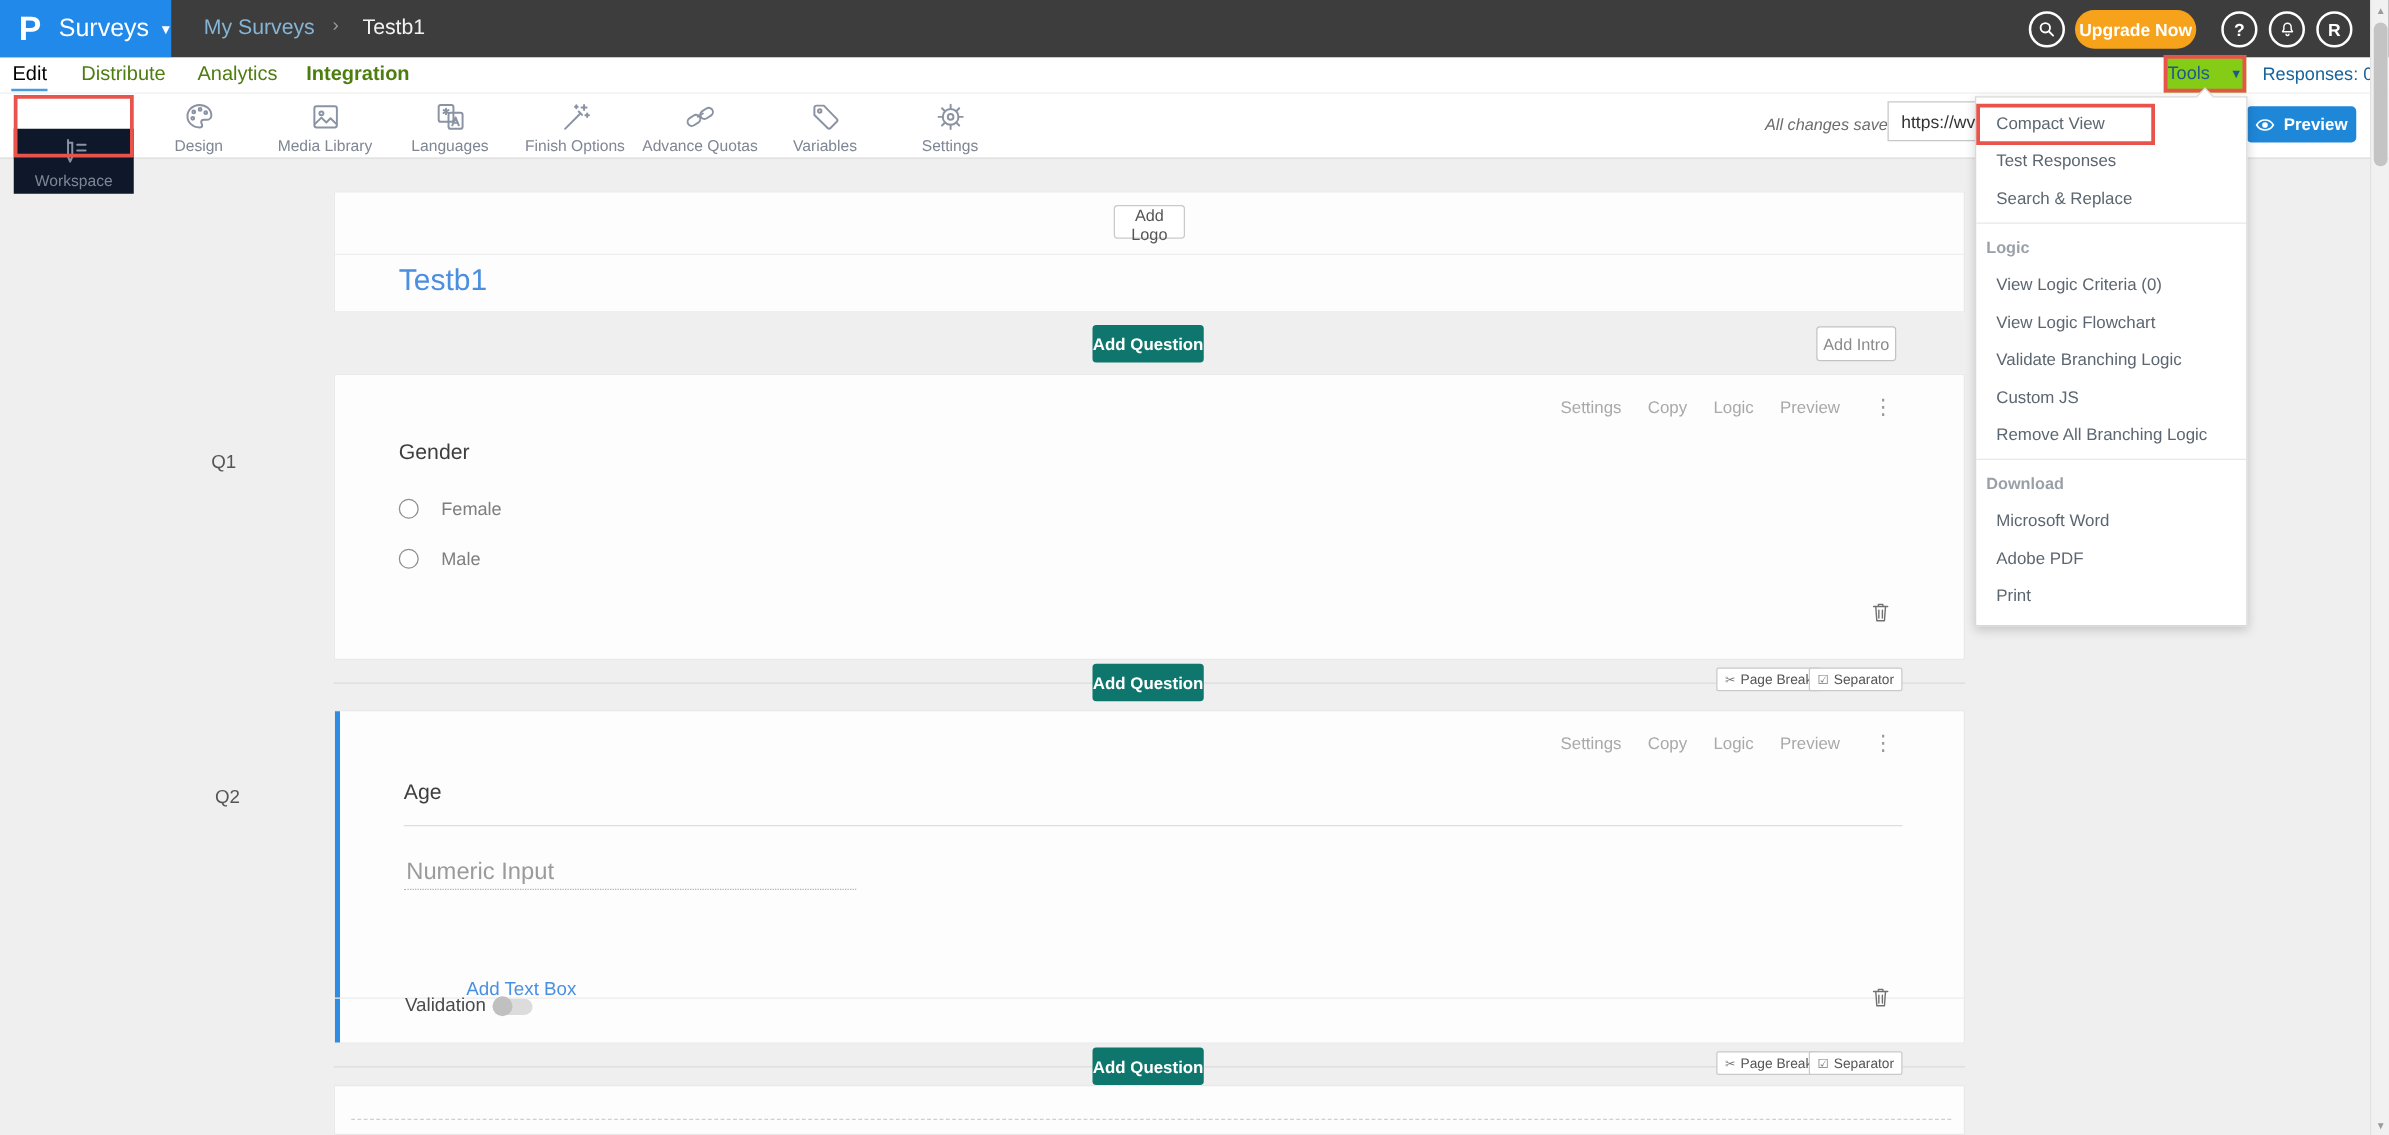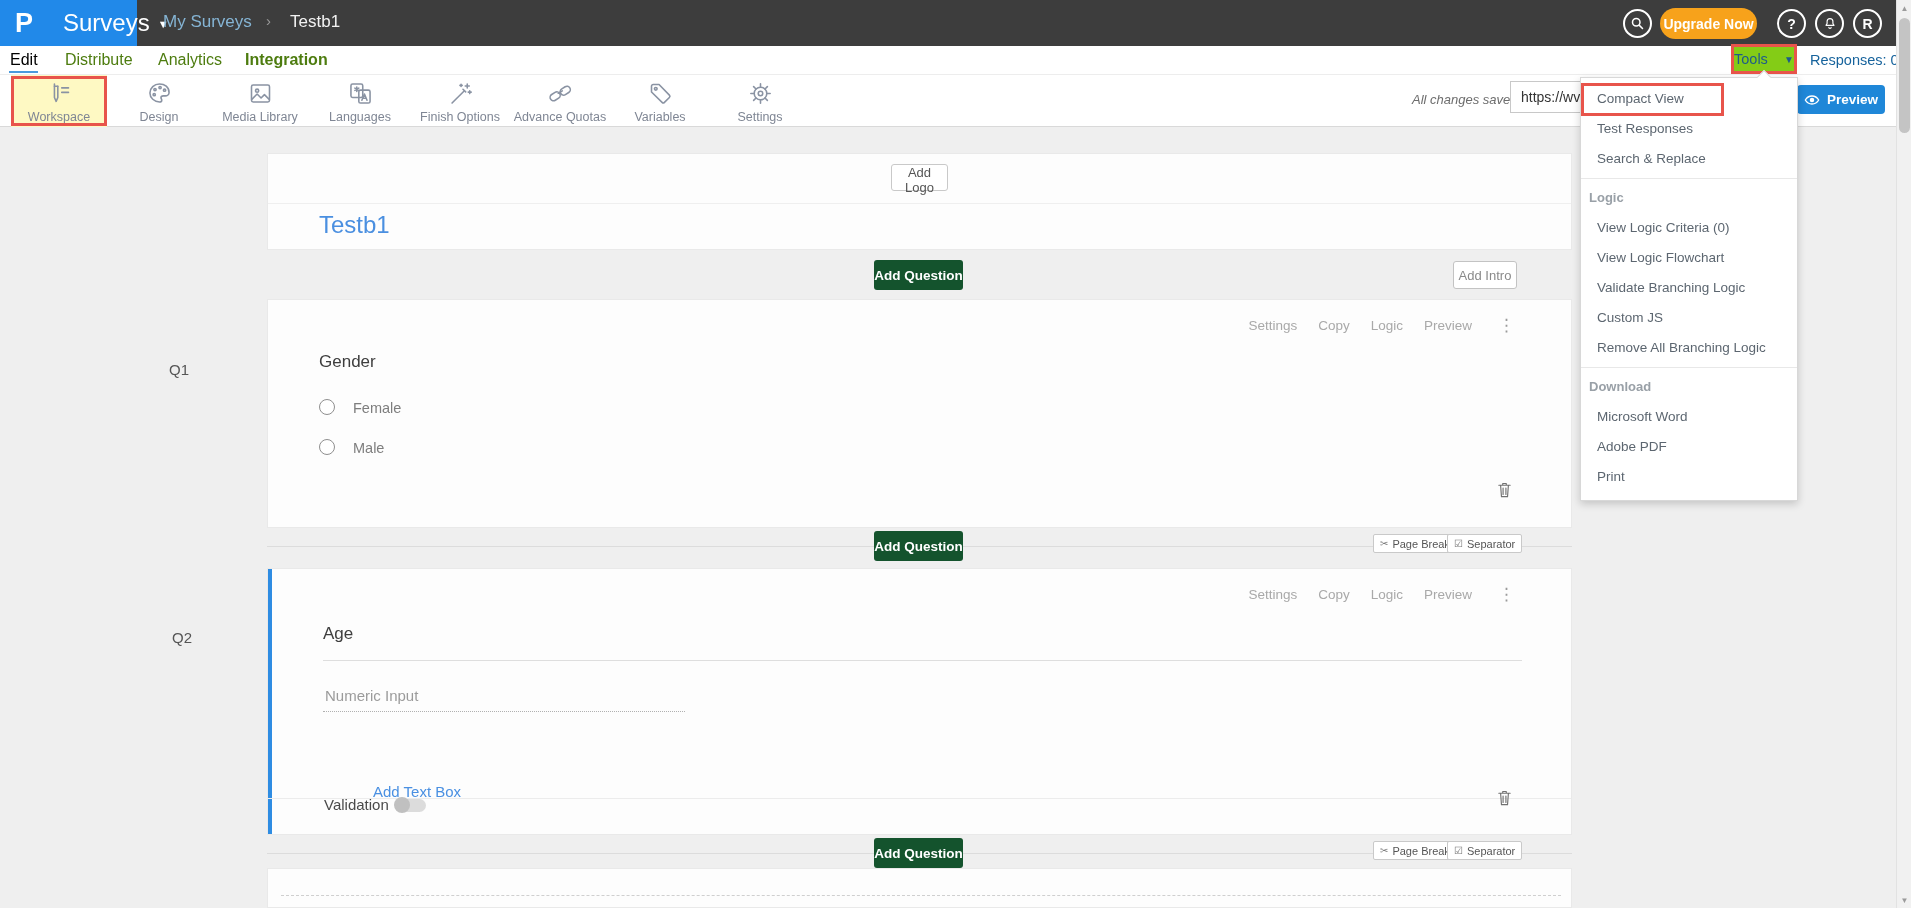--- a/index.html
+++ b/index.html
@@ -5,21 +5,21 @@
   * { margin:0; padding:0; box-sizing:border-box; }
   html,body { width:1911px; height:908px; }
   body { font-family:"Liberation Sans", sans-serif; background:#efefef; overflow:hidden; position:relative; }
   .abs { position:absolute; }
   svg { display:block; }
 
   
   .topbar { left:0; top:0; width:1911px; height:46px; background:#3d3d3d; }
   .logo-block { left:0; top:0; width:137px; height:46px; background:#2189e9; color:#fff; display:flex; align-items:center; cursor:pointer; }
   .logo-p { font-size:27px; font-weight:700; margin-left:15px; letter-spacing:-1px; }
-  .logo-name { font-size:24px; margin-left:31px; }
+  .logo-name { font-size:20px; margin-left:15px; }
   .logo-caret { font-size:11px; margin-left:8px; margin-top:2px; }
   .crumb-parent { left:163px; top:12px; font-size:17px; color:#85b4d4; cursor:pointer; }
   .crumb-sep { left:266px; top:12px; font-size:15px; color:#9a9a9a; }
   .crumb-current { left:290px; top:12px; font-size:17px; color:#f2f2f2; }
   .circle-btn { width:29px; height:29px; border:2px solid #fff; border-radius:50%; top:9px; display:flex; align-items:center; justify-content:center; color:#fff; font-weight:700; font-size:14px; cursor:pointer; background:transparent; }
   .upgrade-btn { left:1660px; top:8px; width:97px; height:31px; background:#f7a21b; border:none; border-radius:16px; color:#fff; font-weight:700; font-size:14px; font-family:inherit; cursor:pointer; }
 
   
   .navrow { left:0; top:46px; width:1911px; height:29px; background:#fff; border-bottom:1px solid #ededed; }
   .nav-tab { top:5px; font-size:16px; color:#4d7c0f; cursor:pointer; }
@@ -27,59 +27,59 @@
   .edit-underline { left:9px; top:25px; width:29px; height:2px; background:#4a9add; }
   .tools-box { left:1731px; top:-2px; width:66px; height:30px; border:3px solid #e8544b; display:flex; align-items:center; justify-content:space-between; background:#84cc16; }
   .tools-label { font-size:14.5px; color:#1d5a8c; cursor:pointer; }
   .tools-caret { font-size:10px; color:#1d5a8c; margin-left:5px; }
   .responses { left:1810px; top:6px; font-size:14.5px; color:#17639c; cursor:pointer; }
 
   
   .toolbar { left:0; top:75px; width:1911px; height:52px; background:#fff; border-bottom:1px solid #d9d9d9; }
   .tb-item { top:0; width:96px; height:52px; display:flex; flex-direction:column; align-items:center; cursor:pointer; padding-top:5px; }
   .tb-item .tb-label { font-size:12.5px; color:#7f8694; margin-top:3px; white-space:nowrap; }
-  .tb-item.active { background:#fef9c3; }
+  .tb-item.active { background:#0f172a;margin-top:28px; }
   .ws-redbox { left:11px; top:1px; width:96px; height:50px; border:3px solid #e8544b; pointer-events:none; z-index:5; }
   .saved-note { left:1412px; top:17px; font-size:13px; font-style:italic; color:#6d6d6d; }
   .url-input { left:1510px; top:6px; width:146px; height:32px; border:1px solid #c8c8c8; padding:0 10px; font-size:14px; color:#333; font-family:inherit; background:#fff; }
   .preview-btn { left:1797px; top:10px; width:88px; height:29px; background:#1f87d8; border:none; border-radius:4px; color:#fff; font-size:13.5px; font-weight:700; font-family:inherit; display:flex; align-items:center; justify-content:center; gap:7px; cursor:pointer; }
 
   
   .panel { left:267px; width:1305px; background:#fdfdfd; border:1px solid #e9e9e9; }
   .panel-a { top:153px; height:97px; }
   .logo-divider { left:0; top:49px; width:100%; height:1px; background:#efefef; }
   .add-logo-btn { left:623px; top:10px; width:57px; height:27px; background:#fff; border:1px solid #c9c9c9; border-radius:3px; font-size:13px; color:#555; font-family:inherit; cursor:pointer; }
   .survey-title { left:51px; top:57px; font-size:24px; color:#4a8fe0; cursor:text; }
 
   .aq-row { left:267px; width:1305px; height:31px; }
   .row1 { top:260px; }
   .row2 { top:531px; }
   .row3 { top:838px; }
   .row-line { left:0; top:15px; width:100%; height:1px; background:#dcdcdc; }
-  .add-q-btn { left:607px; top:0; width:89px; height:30px; background:#14532d; border:none; border-radius:3px; color:#fff; font-size:13.5px; font-weight:700; font-family:inherit; cursor:pointer; z-index:2; }
+  .add-q-btn { left:607px; top:0; width:89px; height:30px; background:#0f766e; border:none; border-radius:3px; color:#fff; font-size:13.5px; font-weight:700; font-family:inherit; cursor:pointer; z-index:2; }
   .add-intro-btn { left:1186px; top:1px; width:64px; height:28px; background:#fff; border:1px solid #c3c3c3; border-radius:3px; color:#8a8a8a; font-size:13px; font-family:inherit; cursor:pointer; }
   .mini-btn { top:3px; height:19px; background:#fff; border:1px solid #c9c9c9; border-radius:2px; color:#555; font-size:11px; font-family:inherit; display:flex; align-items:center; justify-content:center; gap:4px; cursor:pointer; z-index:2; padding:0 6px; }
   .mini-icn { font-size:10px; color:#777; }
   .pb-btn { left:1106px; }
   .sep-btn { left:1180px; }
 
   .panel-q1 { top:299px; height:229px; }
   .panel-q2 { top:568px; height:267px; }
   .q2-blue-edge { left:0; top:0; width:4px; height:100%; background:#2e8ce2; }
   .q-actions { top:18px; right:56px; display:flex; align-items:center; gap:21px; }
   .q-action { font-size:13.5px; color:#a9a9a9; cursor:pointer; }
   .kebab { font-size:17px; color:#9a9a9a; cursor:pointer; margin-left:5px; line-height:14px; }
   .q-title { left:51px; font-size:17px; color:#3e3e3e; cursor:text; }
   .radio-circle { left:51px; width:16px; height:16px; border:1px solid #8f8f8f; border-radius:50%; background:#fff; cursor:pointer; }
   .opt-label { left:85px; font-size:14.5px; color:#7e7e7e; }
   .trash-btn { right:58px; cursor:pointer; background:none; border:none; }
   .q-num { font-size:15px; color:#555; }
 
   .title-underline { left:55px; top:91px; width:1199px; height:1px; background:#dedede; }
-  .numeric-ph { left:57px; top:118px; font-size:15px; color:#9b9b9b; cursor:text; }
+  .numeric-ph { left:57px; top:118px; font-size:19px; color:#9b9b9b; cursor:text; }
   .dotted-line { left:55px; top:142px; width:362px; border-bottom:1px dotted #b0b0b0; }
   .add-textbox { left:105px; top:198px; font-size:15px; color:#4a90e2; cursor:pointer;margin-top:16px; }
   .val-divider { left:0; top:229px; width:100%; height:1px; background:#ececec; }
   .validation-label { left:56px; top:227px; font-size:15px; color:#4a4a4a; }
   .toggle { left:127px; top:230px; width:31px; height:13px; background:#dcdcdc; border-radius:7px; cursor:pointer; }
   .toggle-knob { left:-1px; top:-2px; width:16px; height:16px; background:#c0c0c0; border-radius:50%; }
 
   .panel-3 { top:868px; height:40px; }
   .dashed-line { left:13px; top:26px; width:1280px; border-top:1px dashed #cfcfcf; }
 

